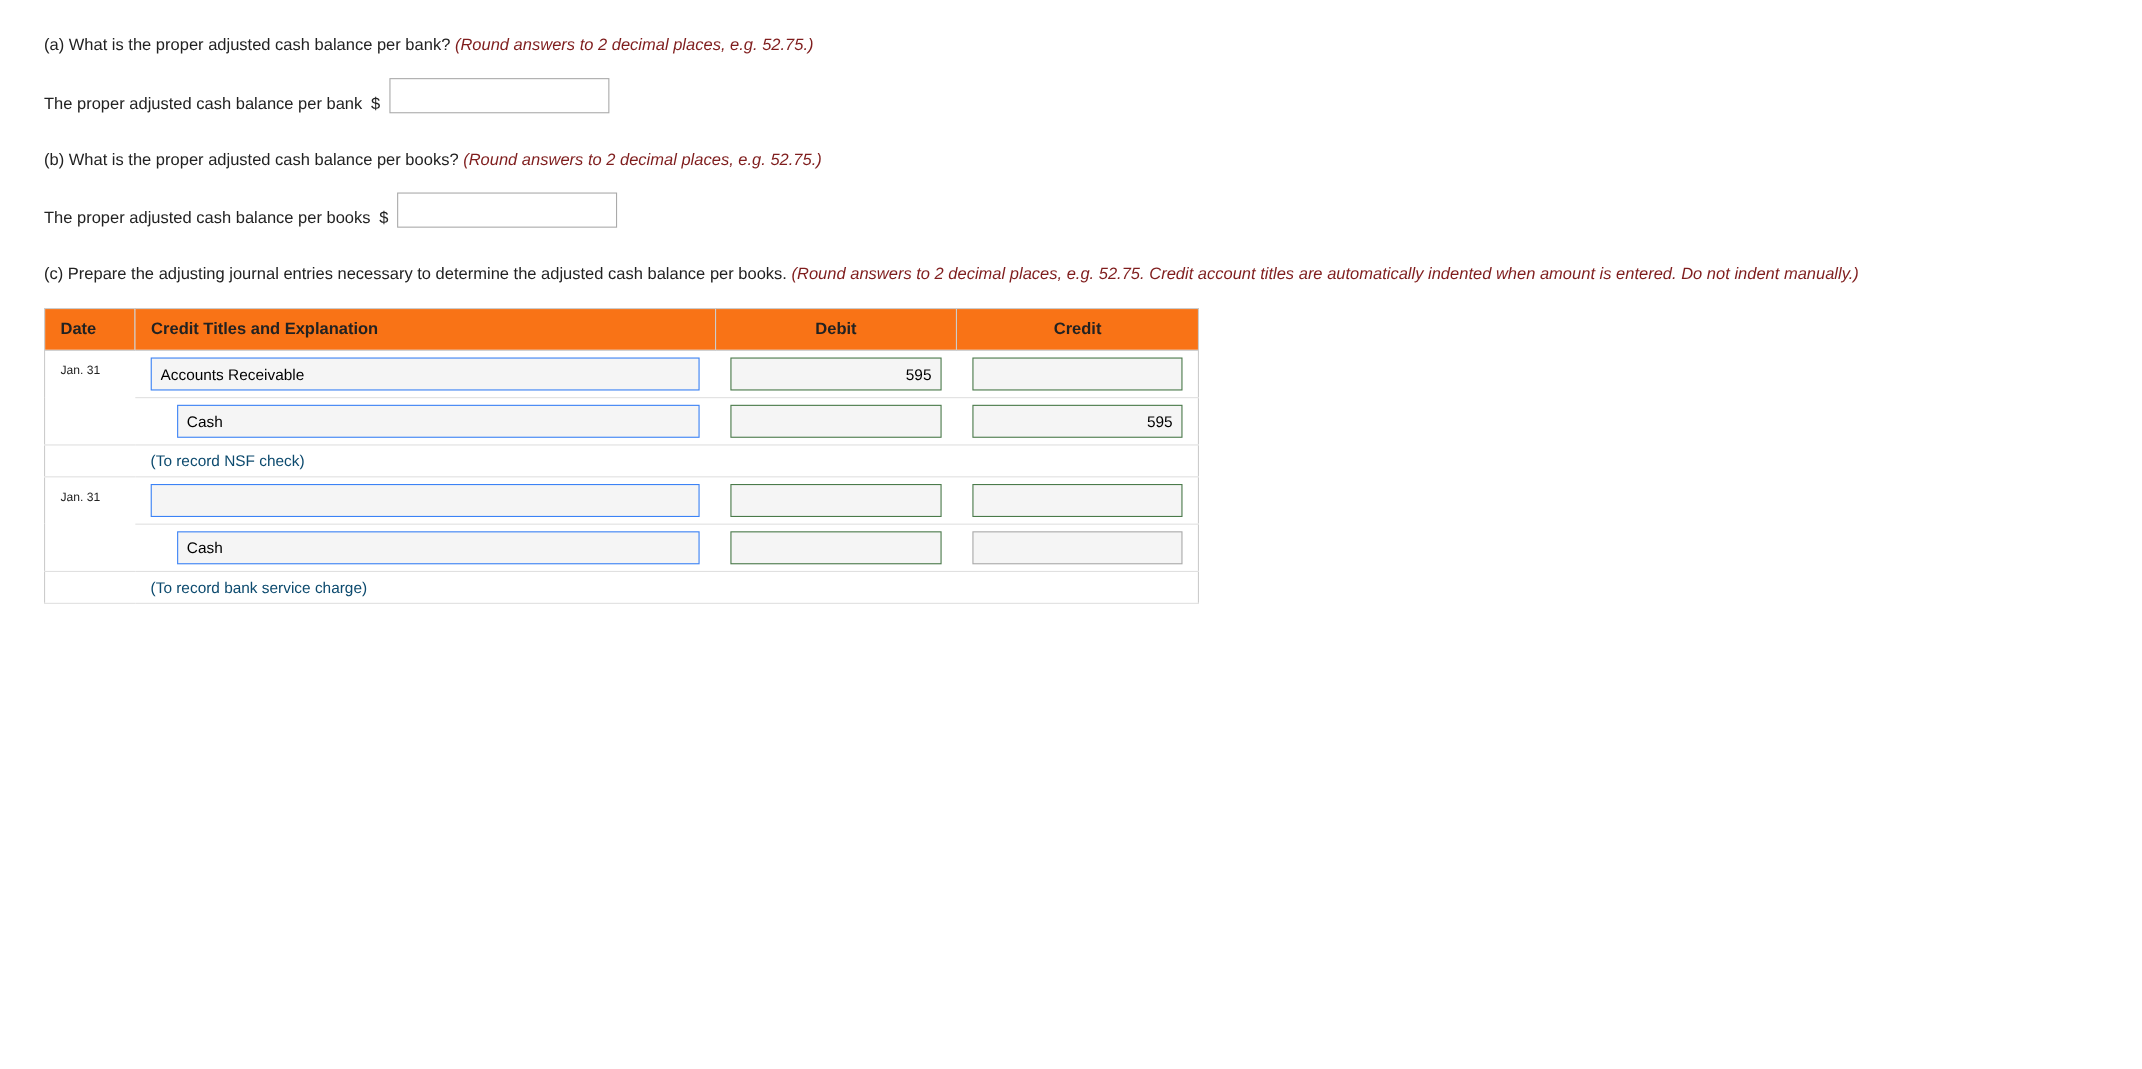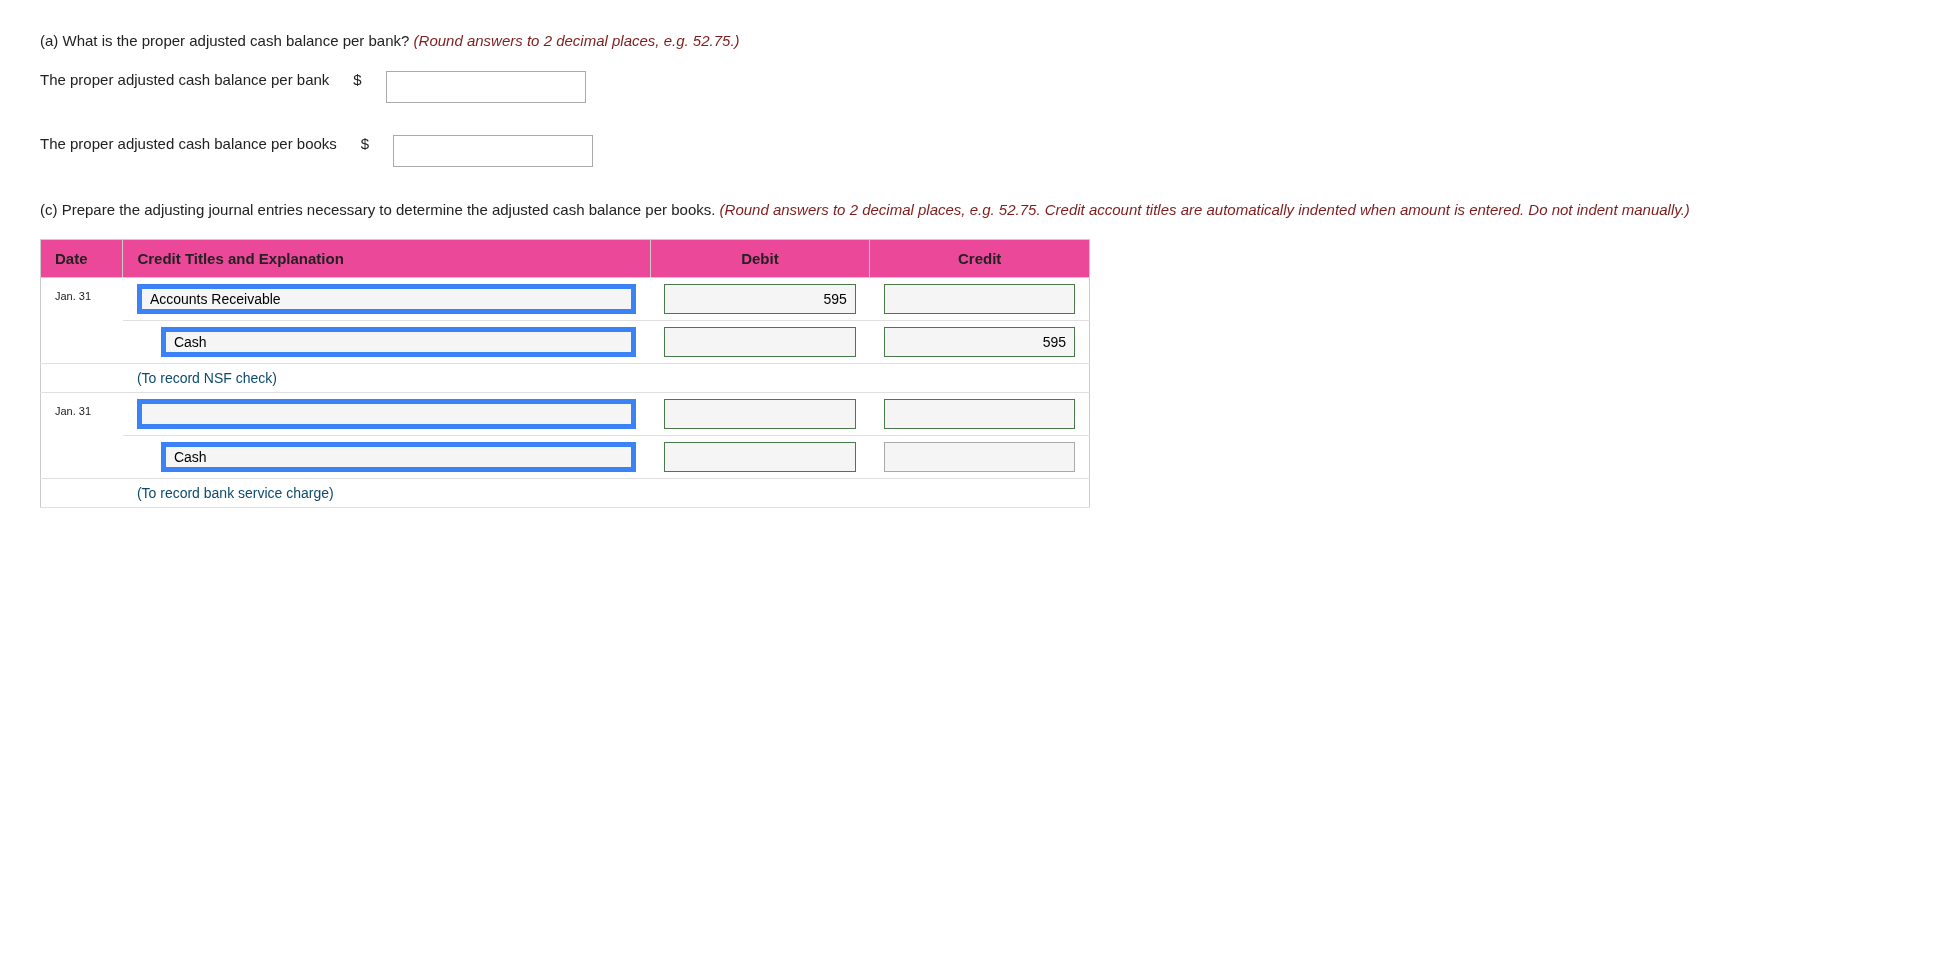--- a/index.html
+++ b/index.html
@@ -26,22 +26,22 @@
       line-height: 1.5;
     }
 
     .question-line .italic-red {
       color: #7f1d1d;
       font-style: italic;
     }
 
     .answer-line {
       display: flex;
-      align-items: flex-start;
-      gap: 24px;
+      align-items: flex-end;
+      gap: 8px;
       margin-bottom: 8px;
       font-size: 15px;
     }
 
     .answer-line input[type="text"] {
       border: 1px solid #aaa;
       padding: 4px 8px;
       font-size: 15px;
       width: 200px;
       height: 32px;
@@ -58,21 +58,21 @@
       margin-top: 10px;
     }
 
     .journal-table {
       width: 1050px;
       border-collapse: collapse;
       border: 1px solid #ccc;
     }
 
     .journal-table thead tr {
-      background: #ec4899;
+      background: #f97316;
       margin-top: 34px;
     }
 
     .journal-table thead th {
       padding: 10px 14px;
       font-weight: bold;
       font-size: 15px;
       text-align: left;
       border: 1px solid #ccc;
     }
@@ -104,21 +104,21 @@
 
     .journal-table td.col-debit {
       width: 200px;
     }
 
     .journal-table td.col-credit {
       width: 200px;
     }
 
     .entry-input {
-      border: 5px solid #3b82f6;
+      border: 1px solid #3b82f6;
       padding: 4px 8px;
       font-size: 14px;
       width: 100%;
       height: 30px;
       background: #f5f5f5;
     }
 
     .entry-input.indented {
       margin-left: 24px;
       width: calc(100% - 24px);
@@ -159,20 +159,24 @@
     <span class="italic-red">(Round answers to 2 decimal places, e.g. 52.75.)</span>
   </div>
   <div class="answer-line">
     <span>The proper adjusted cash balance per bank</span>
     <span class="dollar">$</span>
     <input type="text" value="" style="">
   </div>
 </div>
 
 <div class="section">
+  <div class="question-line">
+    <span>(b) What is the proper adjusted cash balance per books?</span>
+    <span class="italic-red">(Round answers to 2 decimal places, e.g. 52.75.)</span>
+  </div>
   <div class="answer-line">
     <span>The proper adjusted cash balance per books</span>
     <span class="dollar">$</span>
     <input type="text" value="" style="">
   </div>
 </div>
 
 <div class="section table-section">
   <div class="question-line">
     <span>(c) Prepare the adjusting journal entries necessary to determine the adjusted cash balance per books.</span>

